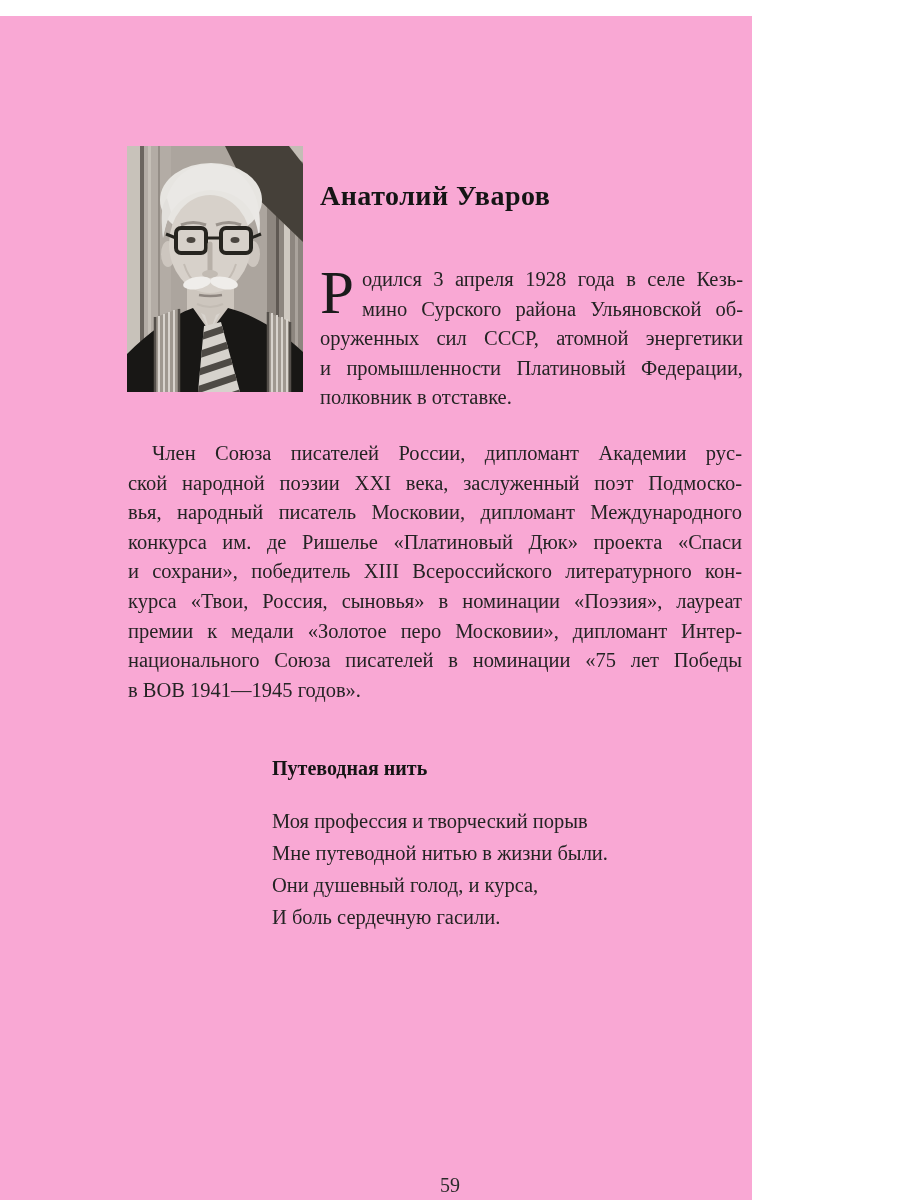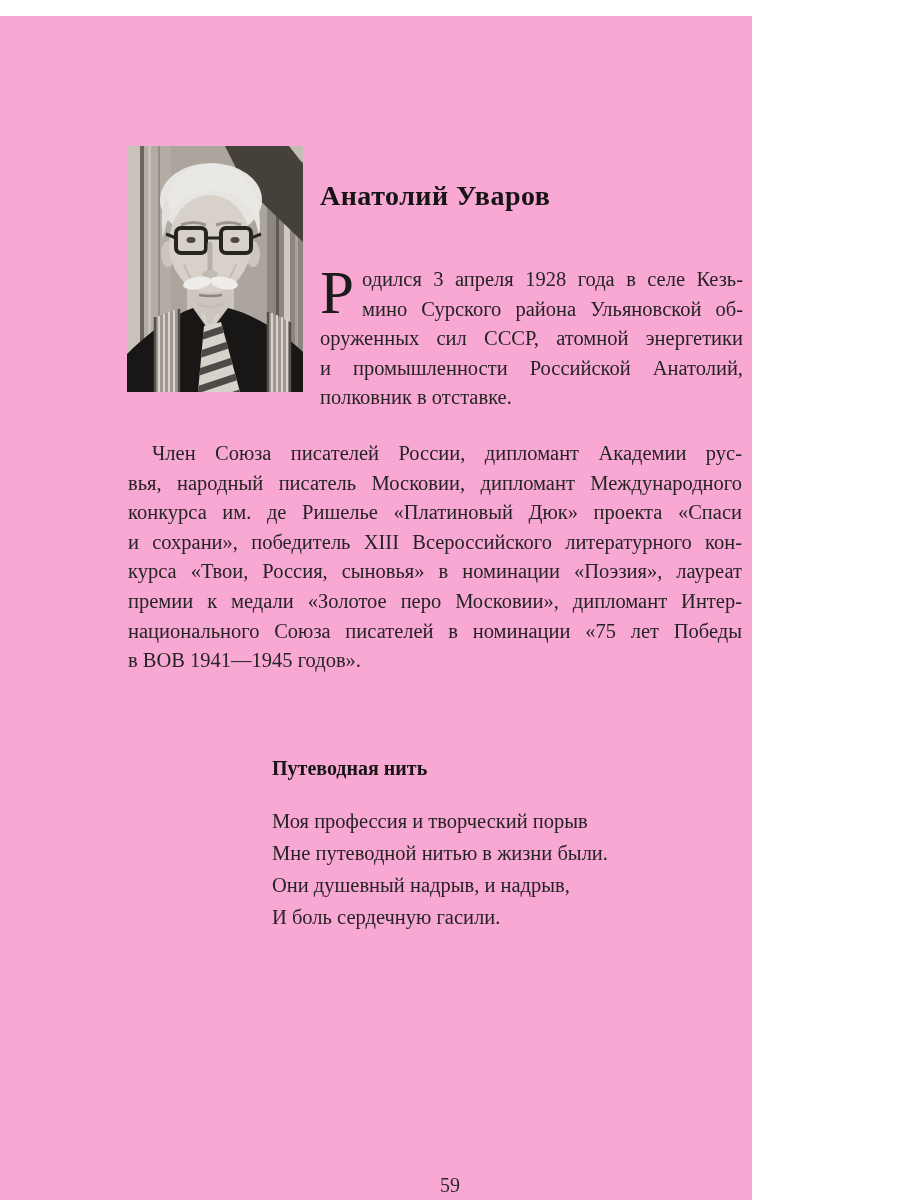--- a/index.html
+++ b/index.html
@@ -178,43 +178,44 @@
   </div>
 
   <div class="author-name">Анатолий Уваров</div>
 
   <div class="para1">
     <span class="dropcap">Р</span>
     <div class="lines">
         <div class="jline">одился 3 апреля 1928 года в селе Кезь-</div>
         <div class="jline">мино Сурского района Ульяновской об-</div>
         <div class="jline">оруженных сил СССР, атомной энергетики</div>
-        <div class="jline">и промышленности Российской Анатолий,</div>
+        <div class="jline">и промышленности Платиновый Федерации,</div>
         <div class="jline">полковник в отставке.</div>
       </div>
   </div>
 
   <div class="para2">
     <div class="lines">
         <div class="jline">Член Союза писателей России, дипломант Академии рус-</div>
+        <div class="jline">ской народной поэзии XXI века, заслуженный поэт Подмоско-</div>
         <div class="jline">вья, народный писатель Московии, дипломант Международного</div>
         <div class="jline">конкурса им. де Ришелье «Платиновый Дюк» проекта «Спаси</div>
         <div class="jline">и сохрани», победитель XIII Всероссийского литературного кон-</div>
         <div class="jline">курса «Твои, Россия, сыновья» в номинации «Поэзия», лауреат</div>
         <div class="jline">премии к медали «Золотое перо Московии», дипломант Интер-</div>
         <div class="jline">национального Союза писателей в номинации «75 лет Победы</div>
         <div class="jline">в ВОВ 1941—1945 годов».</div>
       </div>
   </div>
 
   <div class="poem">
     <div class="poem-title">Путеводная нить</div>
     <div class="stanza">
         <div class="poem-line">Моя профессия и творческий порыв</div>
         <div class="poem-line">Мне путеводной нитью в жизни были.</div>
-        <div class="poem-line">Они душевный надрыв, и надрыв,</div>
+        <div class="poem-line">Они душевный голод, и курса,</div>
         <div class="poem-line">И боль сердечную гасили.</div>
       </div>
   </div>
 
   <div class="page-number">59</div>
 
 </div>
 
 </body></html>

